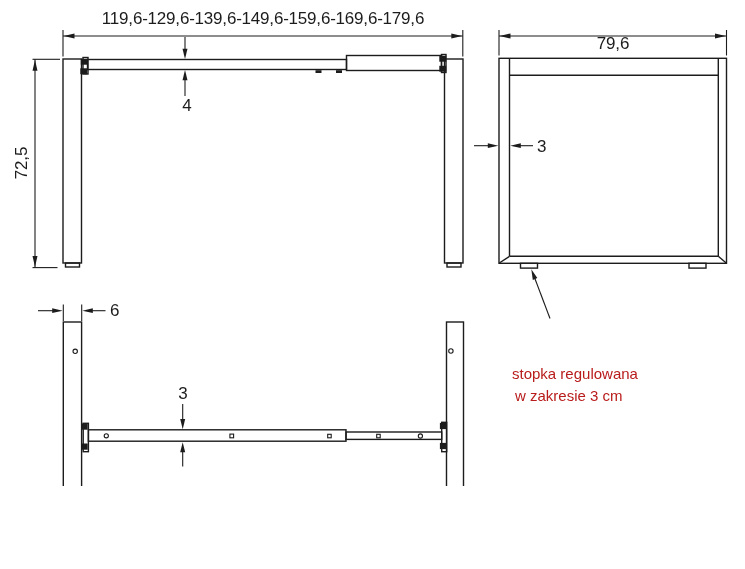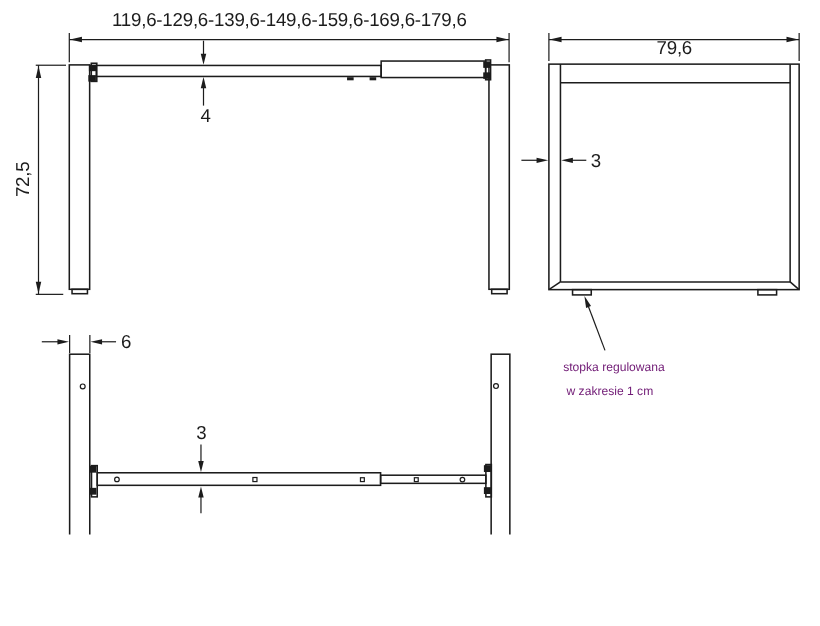--- a/index.html
+++ b/index.html
@@ -21,24 +21,25 @@
     font-size:17px;
     line-height:19px;
     white-space:nowrap;
     color:#1c1c1c;
     letter-spacing:-0.2px;
   }
   .centered{transform:translateX(-50%);}
   .rotated{transform:translate(-50%,-50%) rotate(-90deg);}
   .annotation-line{
     position:absolute;
-    font-size:11px;
+    font-size:15px;
     line-height:20px;
     white-space:nowrap;
-    color:#701a75;
+    color:#b91c1c;
+    margin-top:40px;
   }
 </style>
 </head>
 <body>
 
 <div class="canvas">
 
   <svg width="745" height="569" viewBox="0 0 745 569">
     <g stroke="#1c1c1c" fill="none" stroke-width="1.4">
 
@@ -173,15 +174,15 @@
   <div class="dim-label rotated" style="left:21px; top:163px;">72,5</div>
 
   <div class="dim-label" style="left:537px; top:137px;">3</div>
 
   <div class="dim-label" style="left:110px; top:301px;">6</div>
 
   <div class="dim-label centered" style="left:183px; top:384px;">3</div>
 
   <div class="annotation-line" style="left:512px; top:324px;">stopka regulowana</div>
 
-  <div class="annotation-line" style="left:515px; top:346px;">w zakresie 1 cm</div>
+  <div class="annotation-line" style="left:515px; top:346px;">w zakresie 3 cm</div>
 
 </div>
 
 </body></html>

